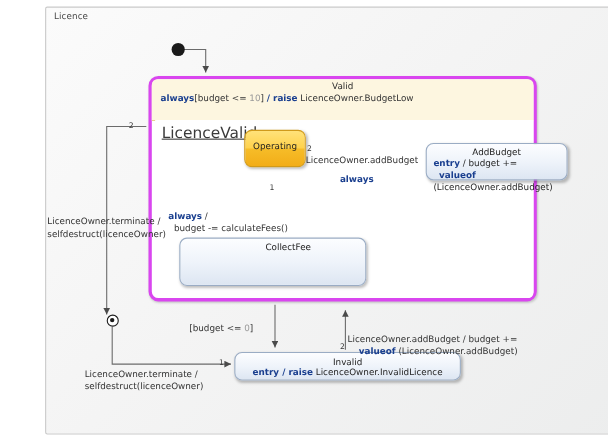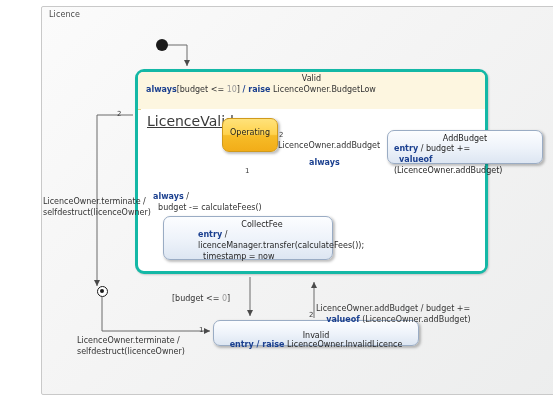--- a/index.html
+++ b/index.html
@@ -16,21 +16,21 @@
     box-sizing:border-box;
   }
   .frame-title{
     position:absolute;left:14px;top:10px;
     font-size:8px;color:#4a4a4a;letter-spacing:.1px;
   }
 
   
   .valid-state{
     position:absolute;left:100px;top:69px;width:353px;height:205px;
-    border:3px solid #14b8a6;border-radius:9px;
+    border:3px solid #d946ef;border-radius:9px;
     background:#ffffff;box-sizing:border-box;
     box-shadow:1px 1px 2px rgba(0,0,0,.18);
   }
   .valid-header{
     position:absolute;left:0;top:0;right:0;height:37px;
     background:#fdf6e0;
     border-bottom:1px solid #e8cf8c;
     border-radius:5px 5px 0 0;
   }
   .valid-name{
@@ -70,24 +70,24 @@
     left:187px;top:118px;width:56px;height:34px;
     border:1px solid #d09a1b;
     background:linear-gradient(to bottom,#ffe27a 0%,#ffd24d 48%,#f6bc28 52%,#f2ad18 100%);
   }
   .state-operating .st-name{padding-top:9px;}
 
   .state-blue{
     border:1px solid #9aacc4;
     background:linear-gradient(to bottom,#fcfdff 0%,#eef3fa 52%,#dde6f2 100%);
   }
-  .state-addbudget{left:352px;top:130px;width:156px;height:34px;}
+  .state-addbudget{left:352px;top:130px;width:129px;height:34px;}
   .state-collectfee{left:128px;top:216px;width:170px;height:44px;padding-left:28px;}
   .state-invalid{left:178px;top:320px;width:206px;height:26px;}
-  .state-invalid .st-name{padding-top:10px;}
+  .state-invalid .st-name{padding-top:4px;}
   .state-invalid .st-body{text-align:center;padding-top:0;}
 
   
   .kw{color:#1a3f8f;font-weight:bold;}
   .num{color:#9a9a9a;}
 
   
   .lbl{position:absolute;font-size:8px;color:#333;line-height:1.35;white-space:nowrap;}
 
   .lbl-terminate-top{left:8px;top:197px;}
@@ -171,23 +171,20 @@
   </div>
 
   <div class="state state-blue state-addbudget">
     <span class="st-name">AddBudget</span>
     <span class="st-body"><span class="kw">entry</span><span> / budget +=</span><br>
       &nbsp;&nbsp;<span class="kw">valueof</span><span> (LicenceOwner.addBudget)</span></span>
   </div>
 
   <div class="state state-blue state-collectfee">
     <span class="st-name">CollectFee</span>
-    <span class="st-body"><span class="kw">entry</span><span> /</span><br>
-      <span>licenceManager.transfer(calculateFees());</span><br>
-      &nbsp;&nbsp;<span>timestamp = now</span></span>
   </div>
 
   <div class="state state-blue state-invalid">
     <span class="st-name">Invalid</span>
     <span class="st-body"><span class="kw">entry</span><span class="kw"> / </span><span class="kw">raise</span><span> LicenceOwner.InvalidLicence</span></span>
   </div>
 
   <div class="lbl lbl-terminate-top">
     <span>LicenceOwner.terminate /</span><br>
     <span>selfdestruct(licenceOwner)</span>

